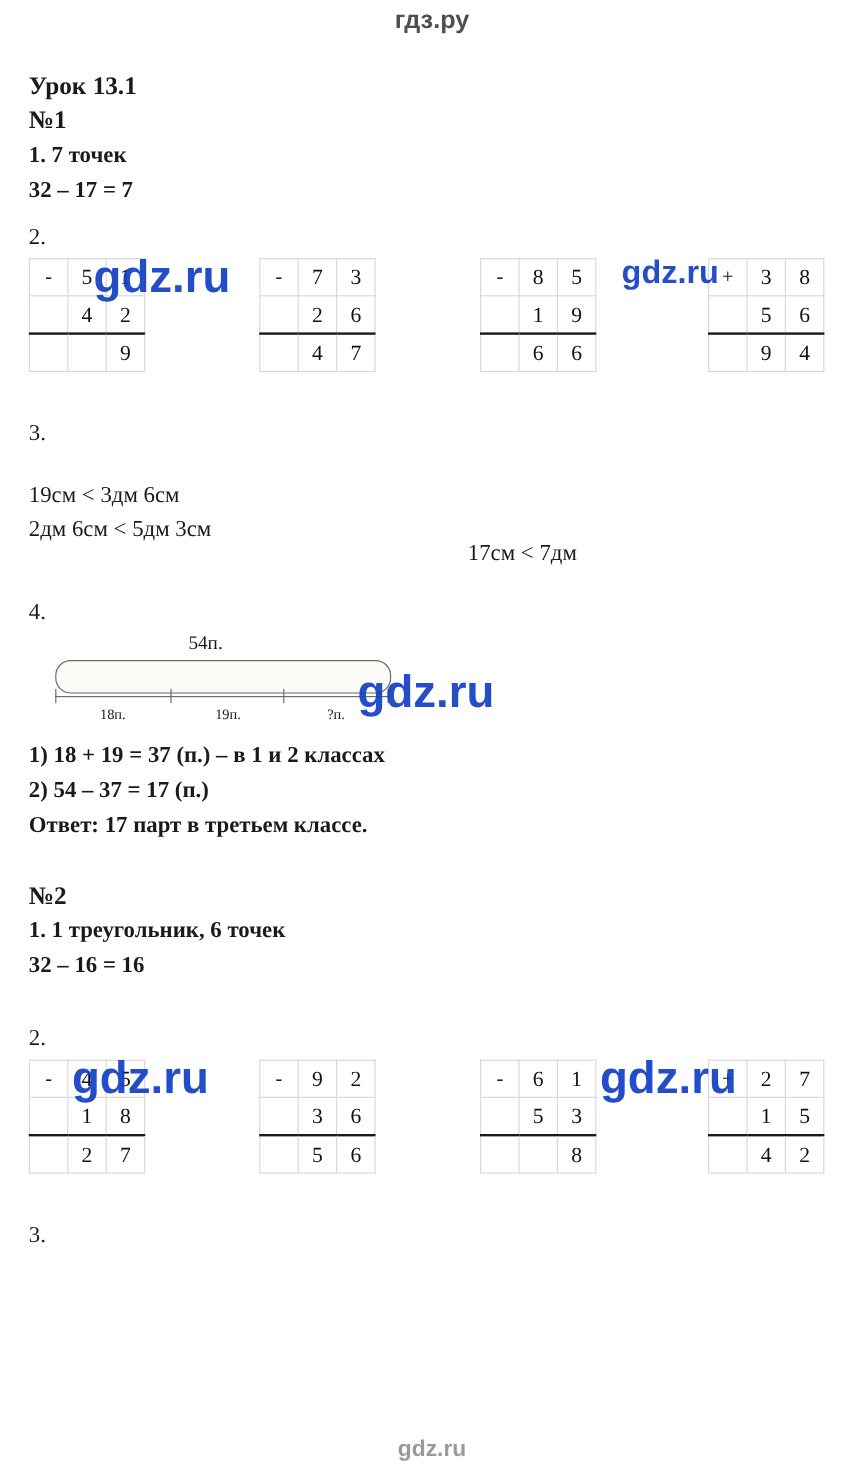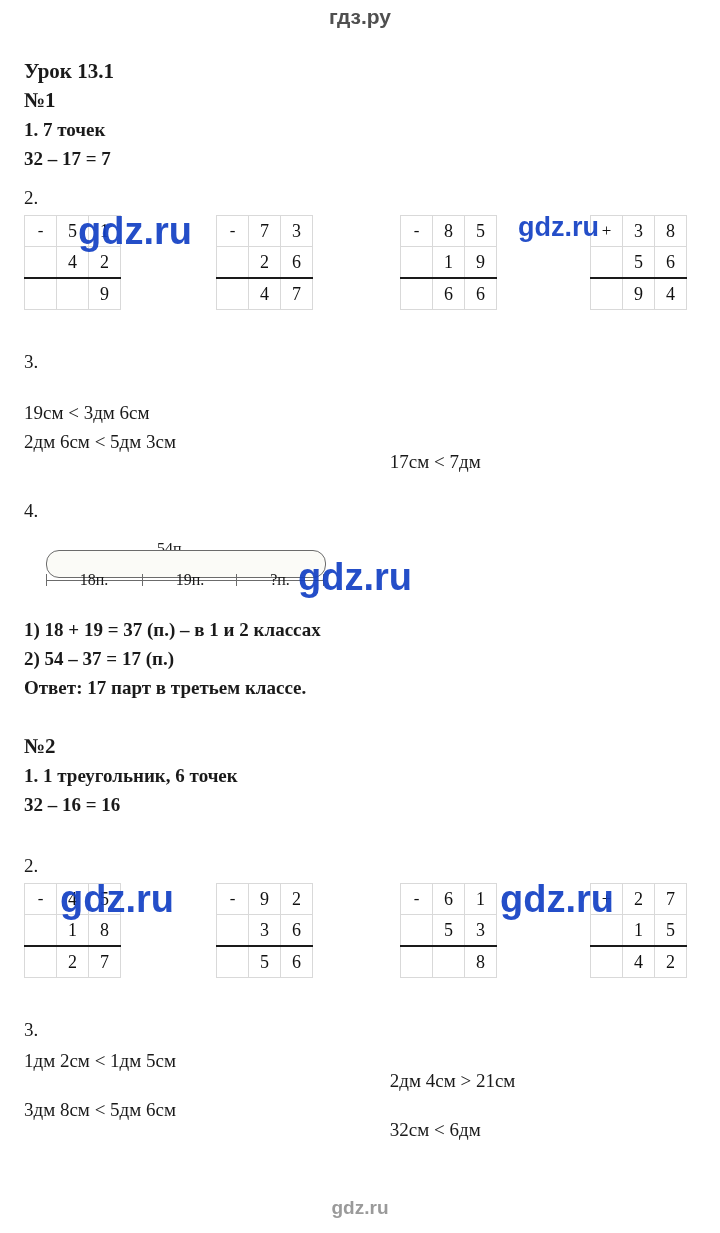--- a/index.html
+++ b/index.html
@@ -108,21 +108,21 @@
   .cmp .c2{width:320px;margin-top:20px;}
 
   
   .scheme{
     position:relative;
     height:86px;
     margin-left:6px;
   }
   .scheme .total{
     position:absolute;
-    left:133px; top:12px;
+    left:133px; top:0;
     font-size:16px;
   }
   .scheme .brace{
     position:absolute;
     left:22px; top:22px;
     width:278px; height:26px;
     border:1.5px solid #6b6b6b;
     border-radius:13px;
     background:#fbfbf7;
   }
@@ -137,22 +137,22 @@
     top:46px;
     width:0;height:12px;
     border-left:1.5px solid #6b6b6b;
   }
   .scheme .tick.t0{left:22px;}
   .scheme .tick.t1{left:118px;}
   .scheme .tick.t2{left:212px;}
   .scheme .tick.t3{left:299px;}
   .scheme .seg{
     position:absolute;
-    top:43px;
-    font-size:16px;
+    top:60px;
+    font-size:12px;
     text-align:center;
   }
   .scheme .s1{left:40px;width:60px;}
   .scheme .s2{left:136px;width:60px;}
   .scheme .s3{left:228px;width:56px;}
 
   
   .wm{
     position:absolute;
     font-family:"Liberation Sans", sans-serif;
@@ -390,30 +390,20 @@
           <td class="blank"></td>
           <td>4</td>
           <td>2</td>
         </tr>
       </tbody>
         </table>
     </div>
   </div>
 
   <div class="sub-label">3.</div>
-  <div class="cmp">
-    <div class="crow">
-      <div class="c1">1дм 2см &lt; 1дм 5см</div>
-      <div class="c2">2дм 4см &gt; 21см</div>
-    </div>
-    <div class="crow">
-      <div class="c1">3дм 8см &lt; 5дм 6см</div>
-      <div class="c2">32см &lt; 6дм</div>
-    </div>
-  </div>
 
   <div class="wm blue" style="left:78px;  top:210px; font-size:38px;">gdz.ru</div>
   <div class="wm blue" style="left:518px; top:212px; font-size:27px;">gdz.ru</div>
   <div class="wm blue" style="left:298px; top:556px; font-size:38px;">gdz.ru</div>
   <div class="wm blue" style="left:60px;  top:878px; font-size:38px;">gdz.ru</div>
   <div class="wm blue" style="left:500px; top:878px; font-size:38px;">gdz.ru</div>
 
   <div class="bottom-logo">gdz.ru</div>
 </div>
 

